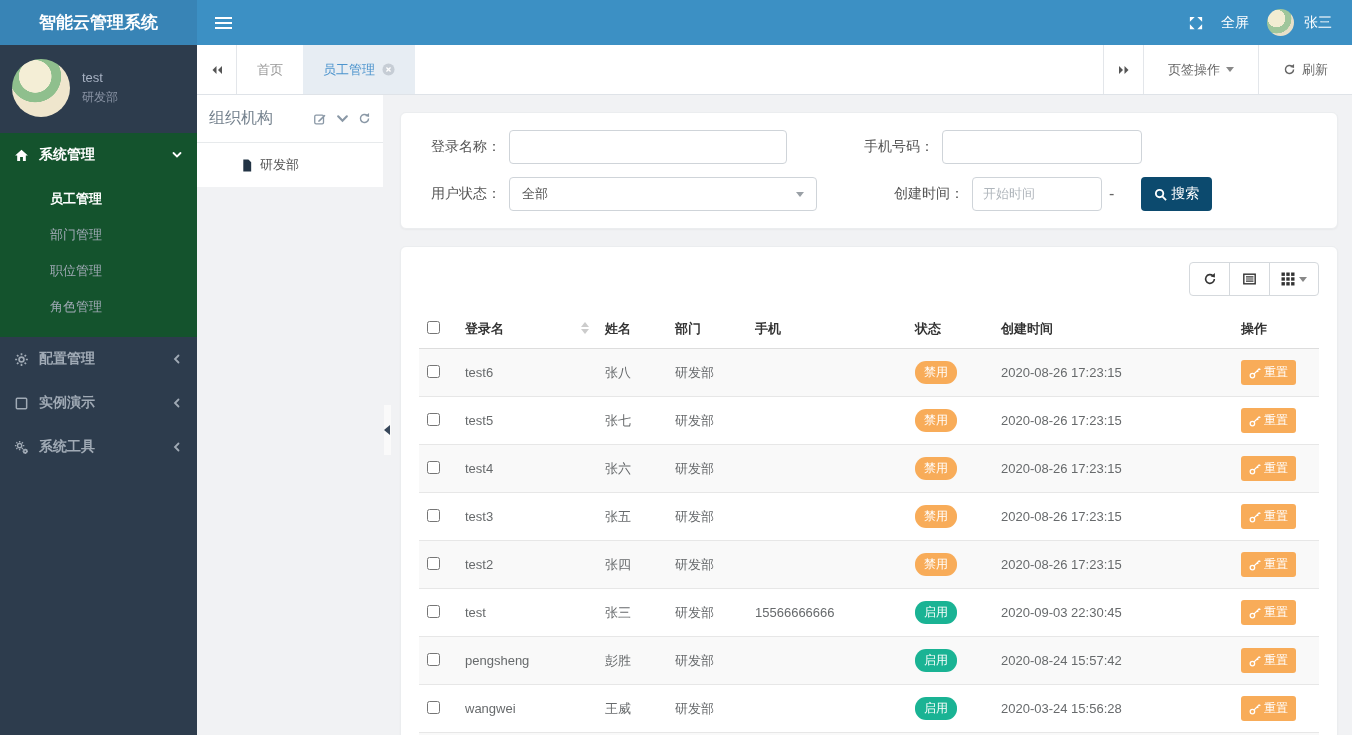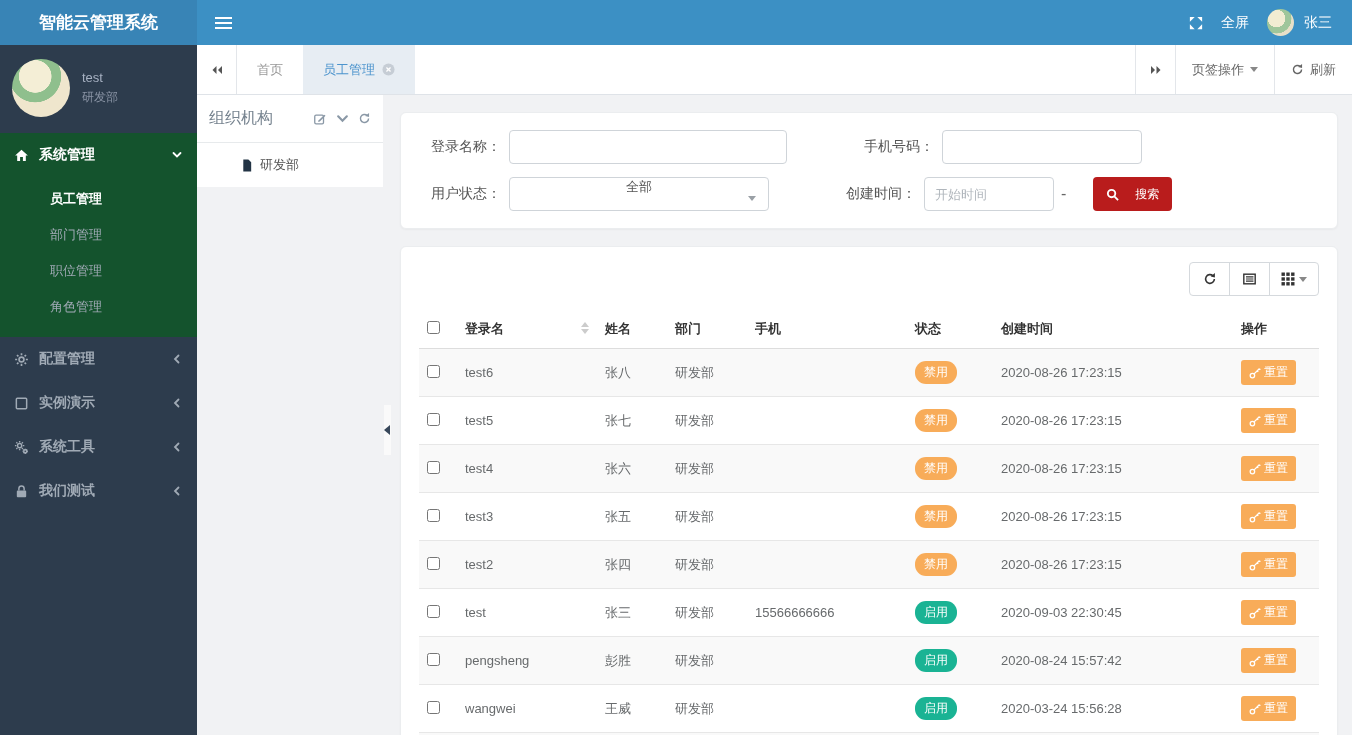--- a/index.html
+++ b/index.html
@@ -42,21 +42,21 @@
   
   .main { position:absolute; top:45px; left:197px; right:0; bottom:0; }
   .tabbar { height:50px; background:#fff; border-bottom:1px solid #dfe3e8;
     display:flex; align-items:stretch; font-size:13px; color:#999; }
   .tab-scroll { width:40px; display:flex; align-items:center; justify-content:center;
     color:#555; cursor:pointer; }
   .tab-scroll.left { border-right:1px solid #e3e6ea; }
   .tab-scroll.right { border-left:1px solid #e3e6ea; margin-left:auto; }
   .tab { display:flex; align-items:center; gap:7px; padding:0 20px; cursor:pointer; }
   .tab.active { background:#e7edf3; color:#4c94cd; }
-  .tab-op { display:flex; align-items:center; gap:6px; padding:0 16px;
+  .tab-op { display:flex; align-items:center; gap:6px; padding:0 24px;
     border-left:1px solid #e3e6ea; color:#666; cursor:pointer; }
   .caret { width:0; height:0; border-left:4px solid transparent;
     border-right:4px solid transparent; border-top:5px solid #888; }
 
   .workspace { position:absolute; top:50px; left:0; right:0; bottom:0; display:flex; }
 
   
   .tree-col { width:186px; flex:none; background:#f1f2f4; }
   .tree-panel { background:#fff; }
   .tree-header { height:48px; display:flex; align-items:center; padding:0 12px;
@@ -77,31 +77,31 @@
   
   .content { flex:1; padding:17px 14px 0 8px; overflow:hidden; }
   .card { background:#fff; border:1px solid #ebedef; border-radius:6px;
     box-shadow:0 1px 2px rgba(0,0,0,.04); }
   .search-card { padding:17px 20px; margin-bottom:17px; }
   .form-row { display:flex; align-items:center; }
   .form-row + .form-row { margin-top:13px; }
   .f-label { width:80px; text-align:right; font-size:14px; color:#555; margin-right:8px; flex:none; }
   .f-label.second { margin-left:67px; }
   .txt { height:34px; border:1px solid #cfd4d9; border-radius:4px; padding:0 10px;
-    font-size:13px; color:#7f1d1d; font-family:Liberation Sans, sans-serif; background:#fff; }
+    font-size:13px; color:#7f1d1d; font-family:Liberation Serif, serif; background:#fff; }
   .txt::placeholder { color:#b0b6bc; }
   .w278 { width:278px; } .w200 { width:200px; } .w130 { width:130px; }
-  .selectbox { width:260px; height:34px; border:1px solid #cfd4d9; border-radius:4px;
+  .selectbox { width:308px; height:34px; border:1px solid #cfd4d9; border-radius:4px;
     display:flex; align-items:center; padding:0 12px; font-size:13px; color:#555;
-    cursor:pointer; background:#fff;flex-direction:column; }
+    cursor:pointer; background:#fff; }
   .selectbox .caret { margin-left:auto; border-top-color:#9aa0a6; }
   .dash { margin:0 7px; color:#666; }
   .btn-search { margin-left:20px; height:34px; border:none; border-radius:4px;
-    background:#b91c1c; color:#fff; font-size:12px; padding:0 13px; display:flex;
-    align-items:center; gap:16px; cursor:pointer; font-family:inherit; }
+    background:#0c4a6e; color:#fff; font-size:14px; padding:0 13px; display:flex;
+    align-items:center; gap:4px; cursor:pointer; font-family:inherit; }
 
   .table-card { padding:15px 18px 20px 18px; }
   .table-toolbar { display:flex; justify-content:flex-end; margin-bottom:14px; }
   .btn-group { display:flex; }
   .tool-btn { width:41px; height:34px; background:#fff; border:1px solid #d5d9dd;
     display:flex; align-items:center; justify-content:center; gap:4px; color:#333;
     cursor:pointer; margin-left:-1px; }
   .tool-btn:first-child { border-radius:4px 0 0 4px; margin-left:0; }
   .tool-btn:last-child { border-radius:0 4px 4px 0; width:50px; }
 
@@ -221,34 +221,20 @@
       </svg>
     </span>
     <span>系统工具</span>
     <span class="chev">
       <svg width="12" height="12" viewBox="0 0 12 12">
           <path d="M7.5 2.5 L4 6 L7.5 9.5" stroke="currentColor" stroke-width="1.8" fill="none" stroke-linecap="round"></path>
         </svg>
     </span>
   </div>
 
-  <div class="menu-header">
-    <span class="mi">
-      <svg width="15" height="15" viewBox="0 0 16 16">
-        <rect x="3" y="7" width="10" height="7" rx="1" fill="currentColor"></rect>
-        <path d="M5.2 7 V4.8 a2.8 2.8 0 0 1 5.6 0 V7" fill="none" stroke="currentColor" stroke-width="1.6"></path>
-      </svg>
-    </span>
-    <span>我们测试</span>
-    <span class="chev">
-      <svg width="12" height="12" viewBox="0 0 12 12">
-          <path d="M7.5 2.5 L4 6 L7.5 9.5" stroke="currentColor" stroke-width="1.8" fill="none" stroke-linecap="round"></path>
-        </svg>
-    </span>
-  </div>
 </div>
 
 <div class="main">
 
   <div class="tabbar">
     <div class="tab-scroll left">
       <span>
         <svg width="14" height="14" viewBox="0 0 14 14" fill="currentColor">
           <polygon points="6.5,3 6.5,11 2.5,7"></polygon>
             <polygon points="12,3 12,11 8,7"></polygon>

